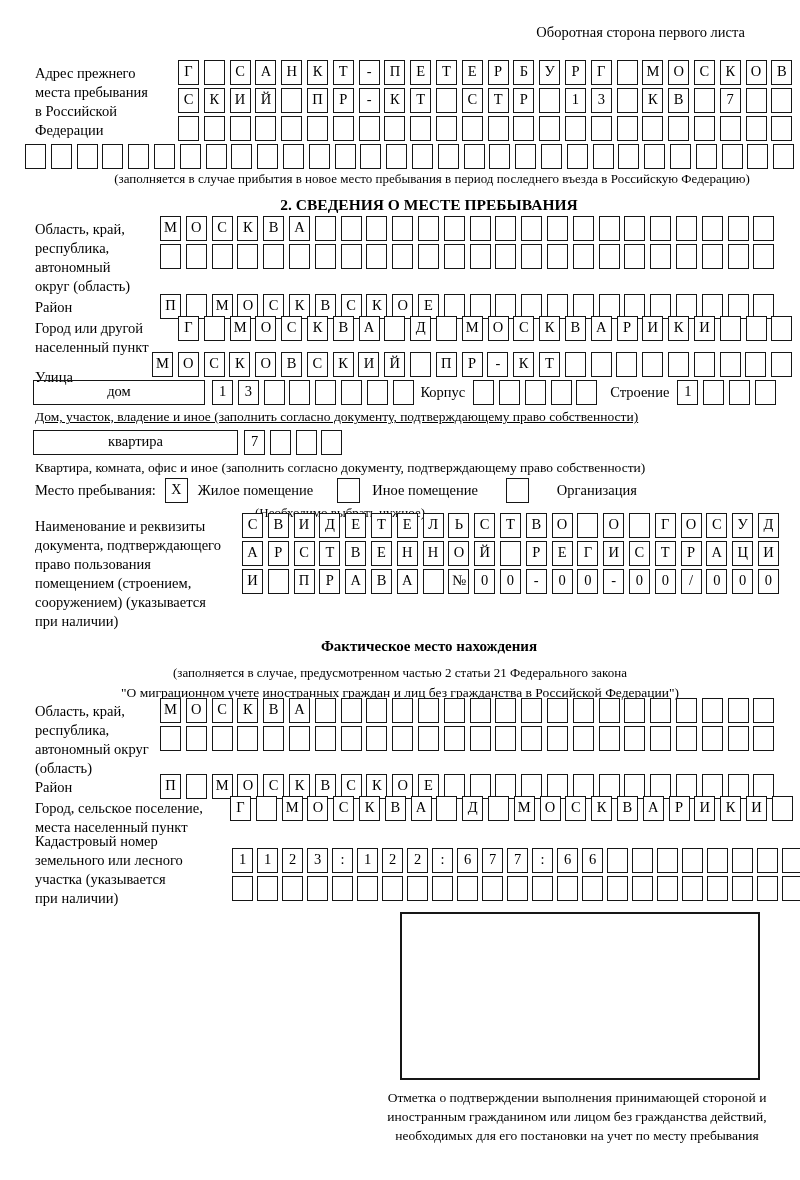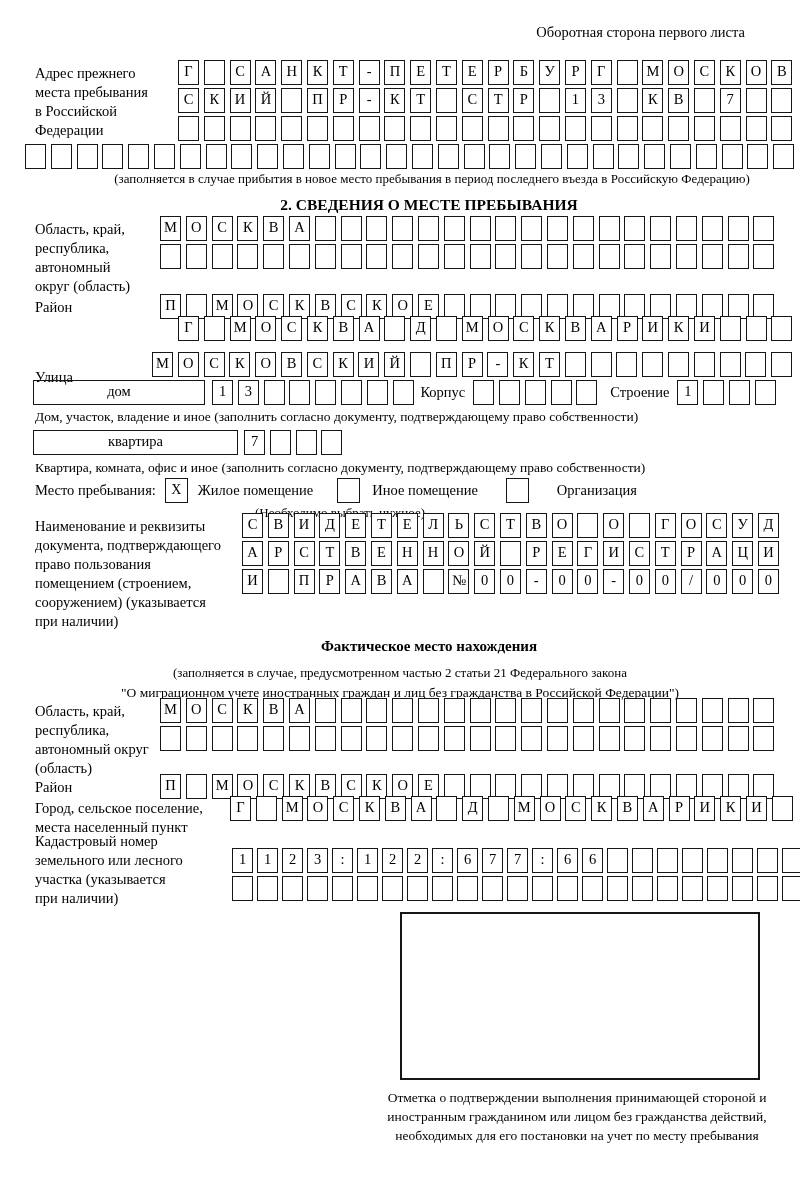--- a/index.html
+++ b/index.html
@@ -48,34 +48,36 @@
 автономный
 округ (область)</div>
   <div class="abs" style="left:160px;top:216px;">
     <div class="cells"><span class="cell">М</span><span class="cell">О</span><span class="cell">С</span><span class="cell">К</span><span class="cell">В</span><span class="cell">А</span><span class="cell"></span><span class="cell"></span><span class="cell"></span><span class="cell"></span><span class="cell"></span><span class="cell"></span><span class="cell"></span><span class="cell"></span><span class="cell"></span><span class="cell"></span><span class="cell"></span><span class="cell"></span><span class="cell"></span><span class="cell"></span><span class="cell"></span><span class="cell"></span><span class="cell"></span><span class="cell"></span></div>
     <div class="cells"><span class="cell"></span><span class="cell"></span><span class="cell"></span><span class="cell"></span><span class="cell"></span><span class="cell"></span><span class="cell"></span><span class="cell"></span><span class="cell"></span><span class="cell"></span><span class="cell"></span><span class="cell"></span><span class="cell"></span><span class="cell"></span><span class="cell"></span><span class="cell"></span><span class="cell"></span><span class="cell"></span><span class="cell"></span><span class="cell"></span><span class="cell"></span><span class="cell"></span><span class="cell"></span><span class="cell"></span></div>
   </div>
 
   <div class="abs label" style="left:35px;top:298px;">Район</div>
   <div class="abs cells" style="left:160px;top:294px;"><span class="cell">П</span><span class="cell"></span><span class="cell">М</span><span class="cell">О</span><span class="cell">С</span><span class="cell">К</span><span class="cell">В</span><span class="cell">С</span><span class="cell">К</span><span class="cell">О</span><span class="cell">Е</span><span class="cell"></span><span class="cell"></span><span class="cell"></span><span class="cell"></span><span class="cell"></span><span class="cell"></span><span class="cell"></span><span class="cell"></span><span class="cell"></span><span class="cell"></span><span class="cell"></span><span class="cell"></span><span class="cell"></span></div>
 
+  <div class="abs label" style="left:35px;top:319px;width:142px;">Город или другой
+населенный пункт</div>
   <div class="abs cells" style="left:178px;top:316px;"><span class="cell">Г</span><span class="cell"></span><span class="cell">М</span><span class="cell">О</span><span class="cell">С</span><span class="cell">К</span><span class="cell">В</span><span class="cell">А</span><span class="cell"></span><span class="cell">Д</span><span class="cell"></span><span class="cell">М</span><span class="cell">О</span><span class="cell">С</span><span class="cell">К</span><span class="cell">В</span><span class="cell">А</span><span class="cell">Р</span><span class="cell">И</span><span class="cell">К</span><span class="cell">И</span><span class="cell"></span><span class="cell"></span><span class="cell"></span></div>
 
   <div class="abs label" style="left:35px;top:368px;">Улица</div>
   <div class="abs cells" style="left:152px;top:352px;"><span class="cell">М</span><span class="cell">О</span><span class="cell">С</span><span class="cell">К</span><span class="cell">О</span><span class="cell">В</span><span class="cell">С</span><span class="cell">К</span><span class="cell">И</span><span class="cell">Й</span><span class="cell"></span><span class="cell">П</span><span class="cell">Р</span><span class="cell">-</span><span class="cell">К</span><span class="cell">Т</span><span class="cell"></span><span class="cell"></span><span class="cell"></span><span class="cell"></span><span class="cell"></span><span class="cell"></span><span class="cell"></span><span class="cell"></span><span class="cell"></span></div>
 
   <div class="abs flexrow" style="left:33px;top:380px;">
     <span class="wide-box" style="width:172px;margin-right:7px;">дом</span>
     <span class="cells" style="margin-bottom:0;"><span class="cell">1</span><span class="cell">3</span><span class="cell"></span><span class="cell"></span><span class="cell"></span><span class="cell"></span><span class="cell"></span><span class="cell"></span></span>
     <span class="inline-label" style="margin:0 8px 0 2px;">Корпус</span>
     <span class="cells" style="margin-bottom:0;"><span class="cell"></span><span class="cell"></span><span class="cell"></span><span class="cell"></span><span class="cell"></span></span>
     <span class="inline-label" style="margin:0 8px 0 8px;">Строение</span>
     <span class="cells" style="margin-bottom:0;"><span class="cell">1</span><span class="cell"></span><span class="cell"></span><span class="cell"></span></span>
   </div>
-  <div class="abs" style="left:35px;top:409px;font-size:13.5px;">Дом, участок, владение и иное (заполнить согласно документу, подтверждающему право собственности)</div>
+  <div class="abs" style="left:35px;top:409px;font-size:13.5px;text-decoration:underline;">Дом, участок, владение и иное (заполнить согласно документу, подтверждающему право собственности)</div>
 
   <div class="abs flexrow" style="left:33px;top:430px;">
     <span class="wide-box" style="width:205px;margin-right:6px;">квартира</span>
     <span class="cells" style="margin-bottom:0;"><span class="cell">7</span><span class="cell"></span><span class="cell"></span><span class="cell"></span></span>
   </div>
   <div class="abs" style="left:35px;top:460px;font-size:13.5px;">Квартира, комната, офис и иное (заполнить согласно документу, подтверждающему право собственности)</div>
 
   <div class="abs flexrow" style="left:35px;top:478px;">
     <span class="inline-label" style="margin-right:9px;">Место пребывания:</span>
     <span class="checkbox">X</span>

